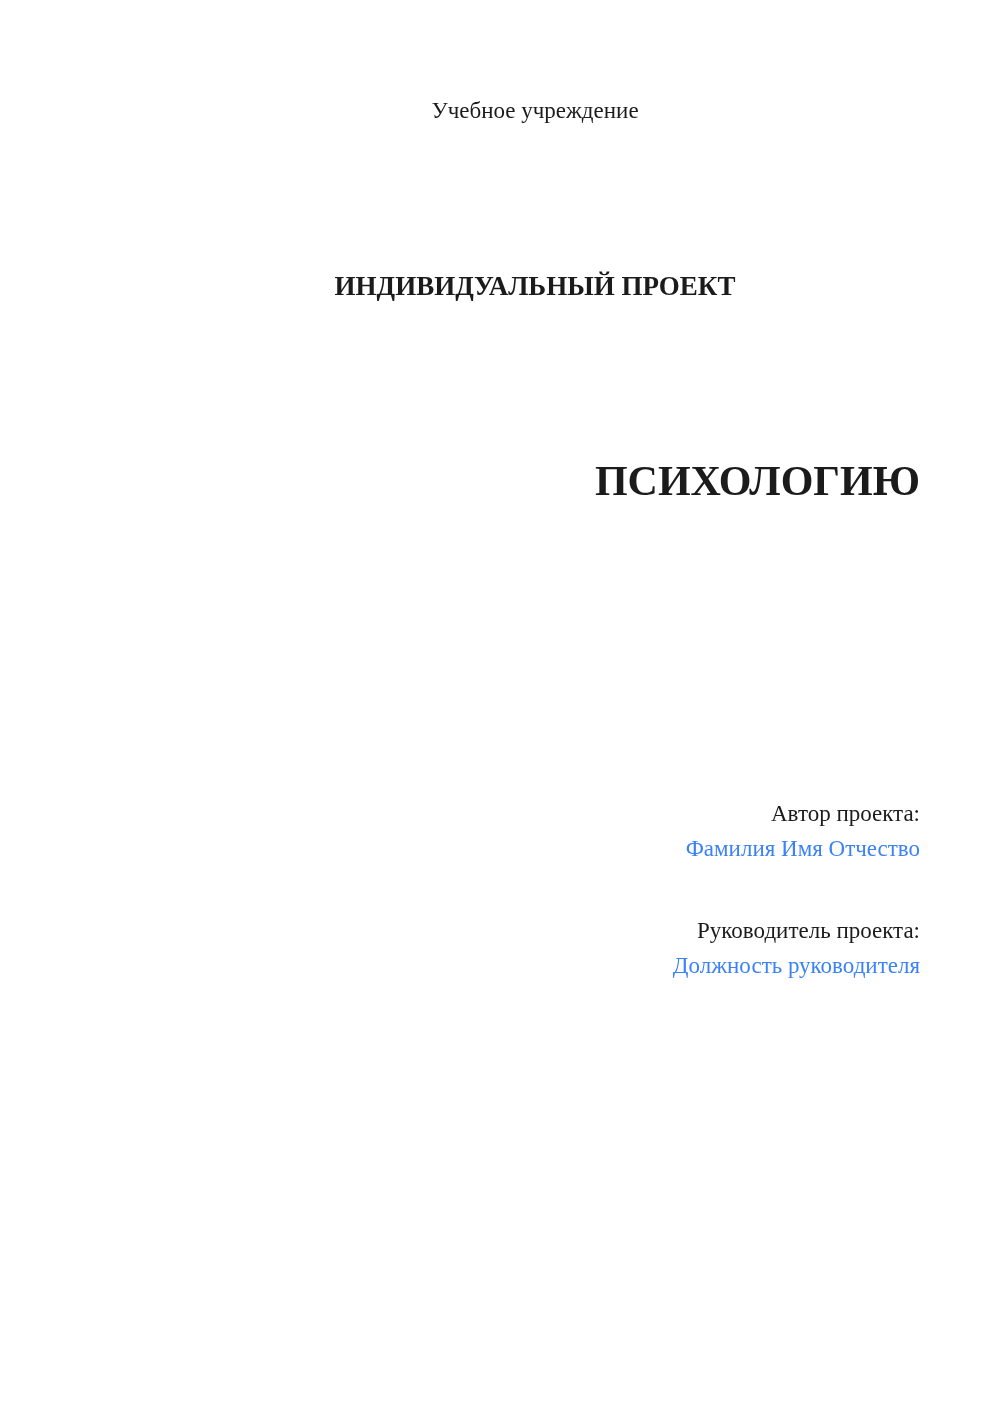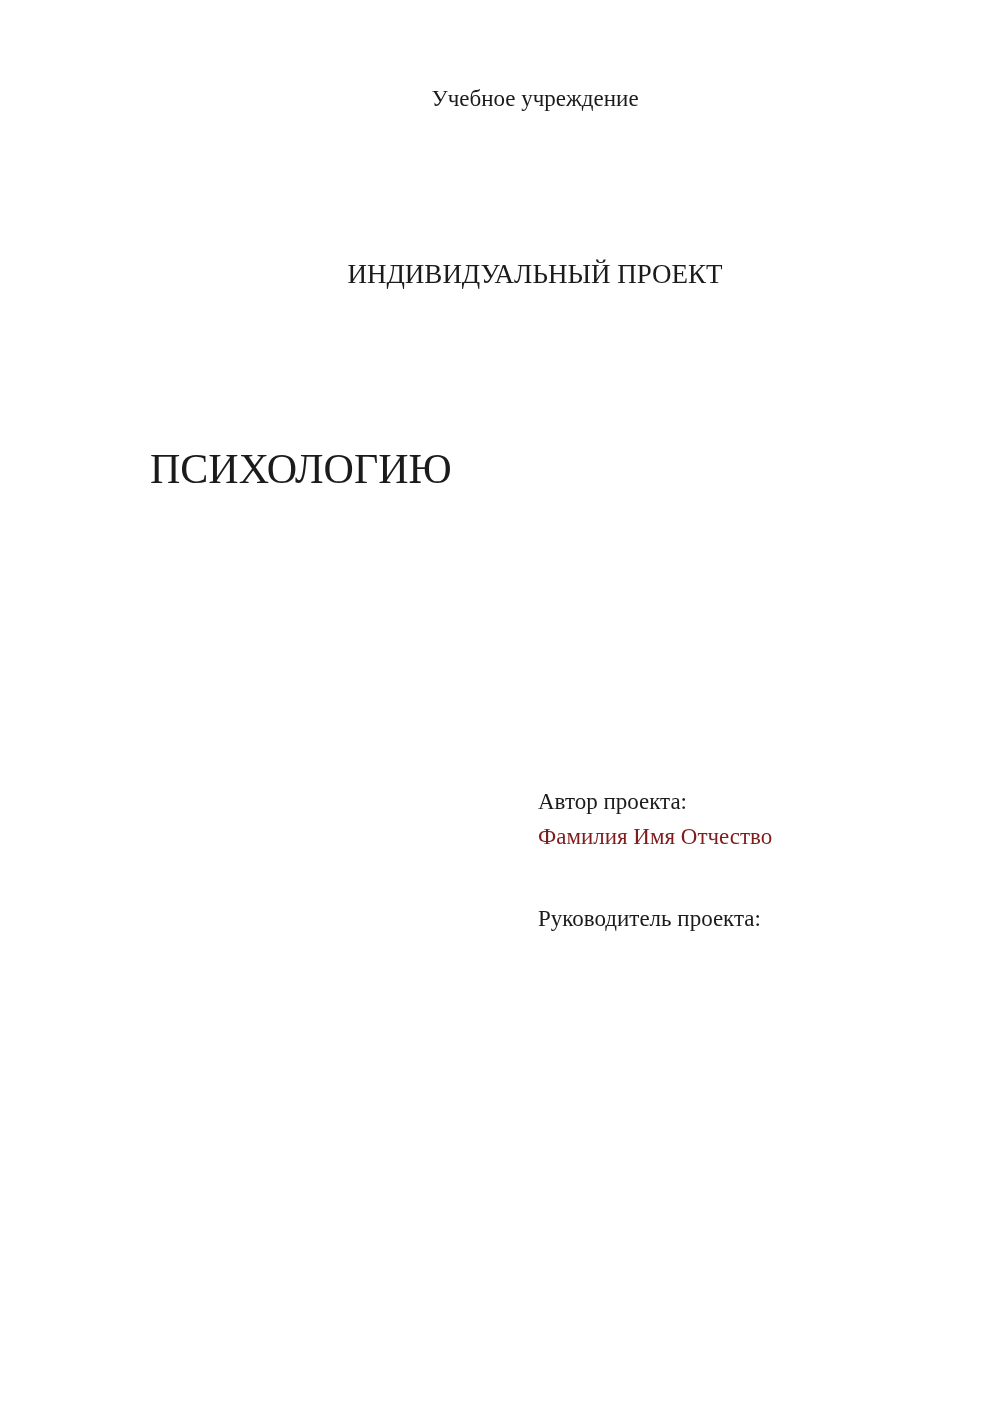--- a/index.html
+++ b/index.html
@@ -16,47 +16,47 @@
     box-sizing: border-box;
     padding: 85px 80px 0 150px;
     font-family: "Liberation Serif", "DejaVu Serif", serif;
     color: #1b1b1b;
     overflow: hidden;
   }
   .institution {
     text-align: center;
     font-size: 23px;
     line-height: 28px;
-    margin: 0;
+    margin: 12px;
   }
   .project-type {
     text-align: center;
     font-size: 27px;
     line-height: 33px;
-    font-weight: normal;
+    font-weight: bold;
     margin: 145px 0 0 0;
   }
   .project-title {
-    text-align: left;
+    text-align: right;
     font-size: 42px;
     line-height: 51px;
-    font-weight: normal;
+    font-weight: bold;
     margin: 153px 0 0 0;
   }
   .credits {
     margin: 289px 0 0 388px;
     font-size: 23px;
     line-height: 35px;
-    text-align: left;
+    text-align: right;
   }
   .credits .group-supervisor {
     margin-top: 47px;
   }
   .placeholder-text {
-    color: #7f1d1d;
+    color: #3b82f6;
   }
   .credit-line {
     margin: 0;
   }
   .footer-line {
     text-align: center;
     font-size: 24px;
     line-height: 29px;
     margin: 292px 0 0 0;
     white-space: nowrap;
@@ -81,18 +81,19 @@
 
   <div class="credits">
 
     <div class="group-author">
       <p class="credit-line">Автор проекта:</p>
       <p class="credit-line placeholder-text">Фамилия Имя Отчество</p>
     </div>
 
     <div class="group-supervisor">
       <p class="credit-line">Руководитель проекта:</p>
+      <p class="credit-line placeholder-text">Должность руководителя</p>
     </div>
 
   </div>
 
 
 </div>
 
 </body></html>

